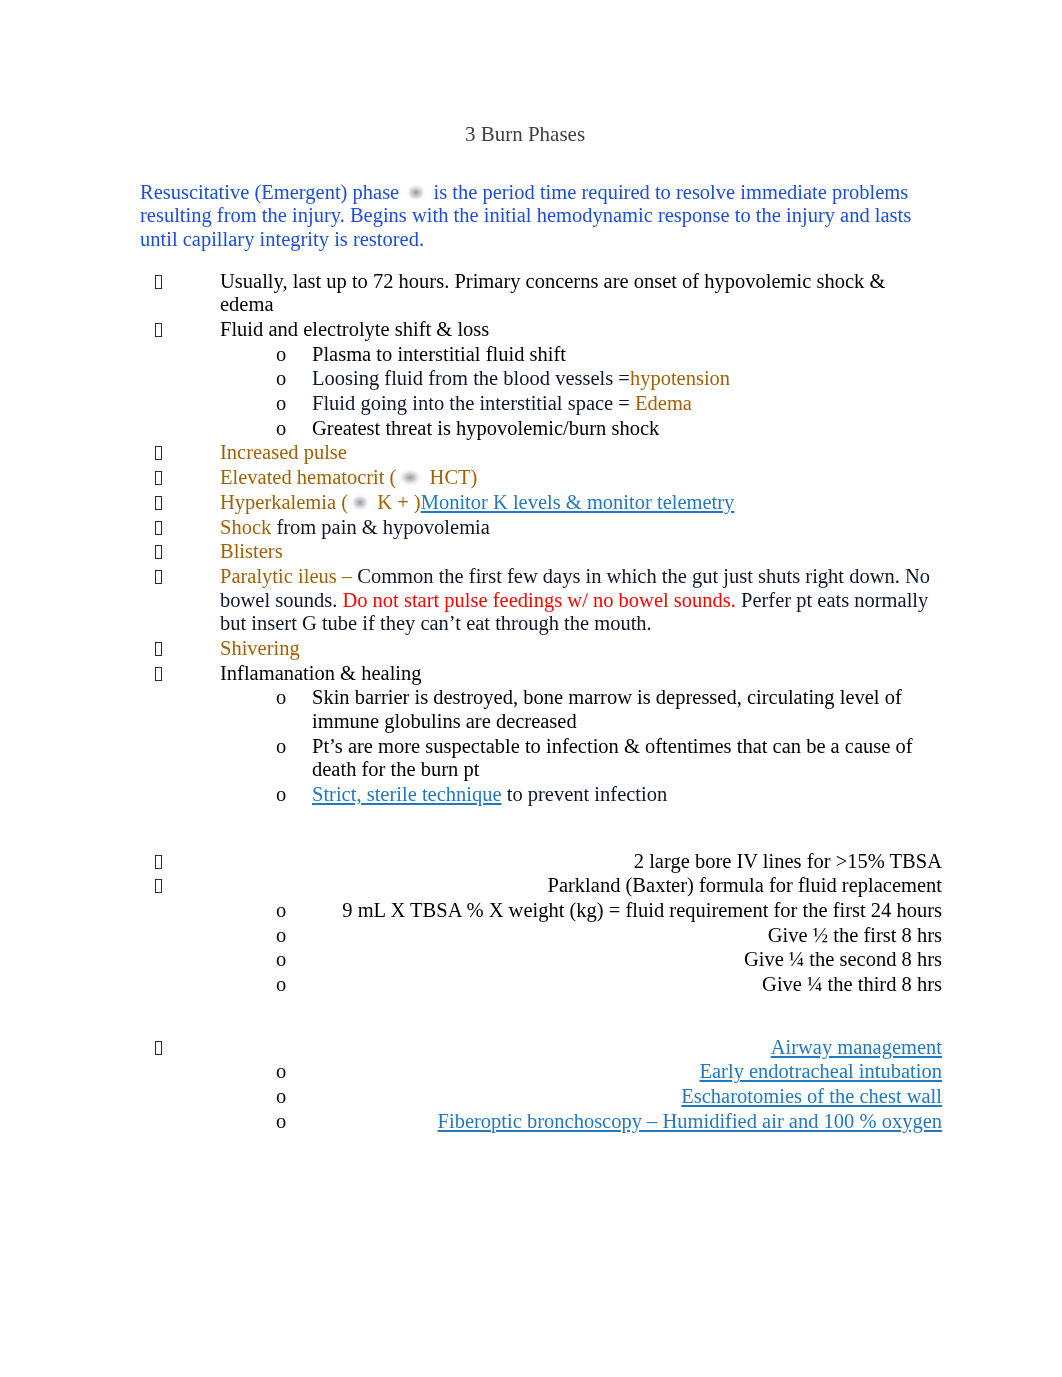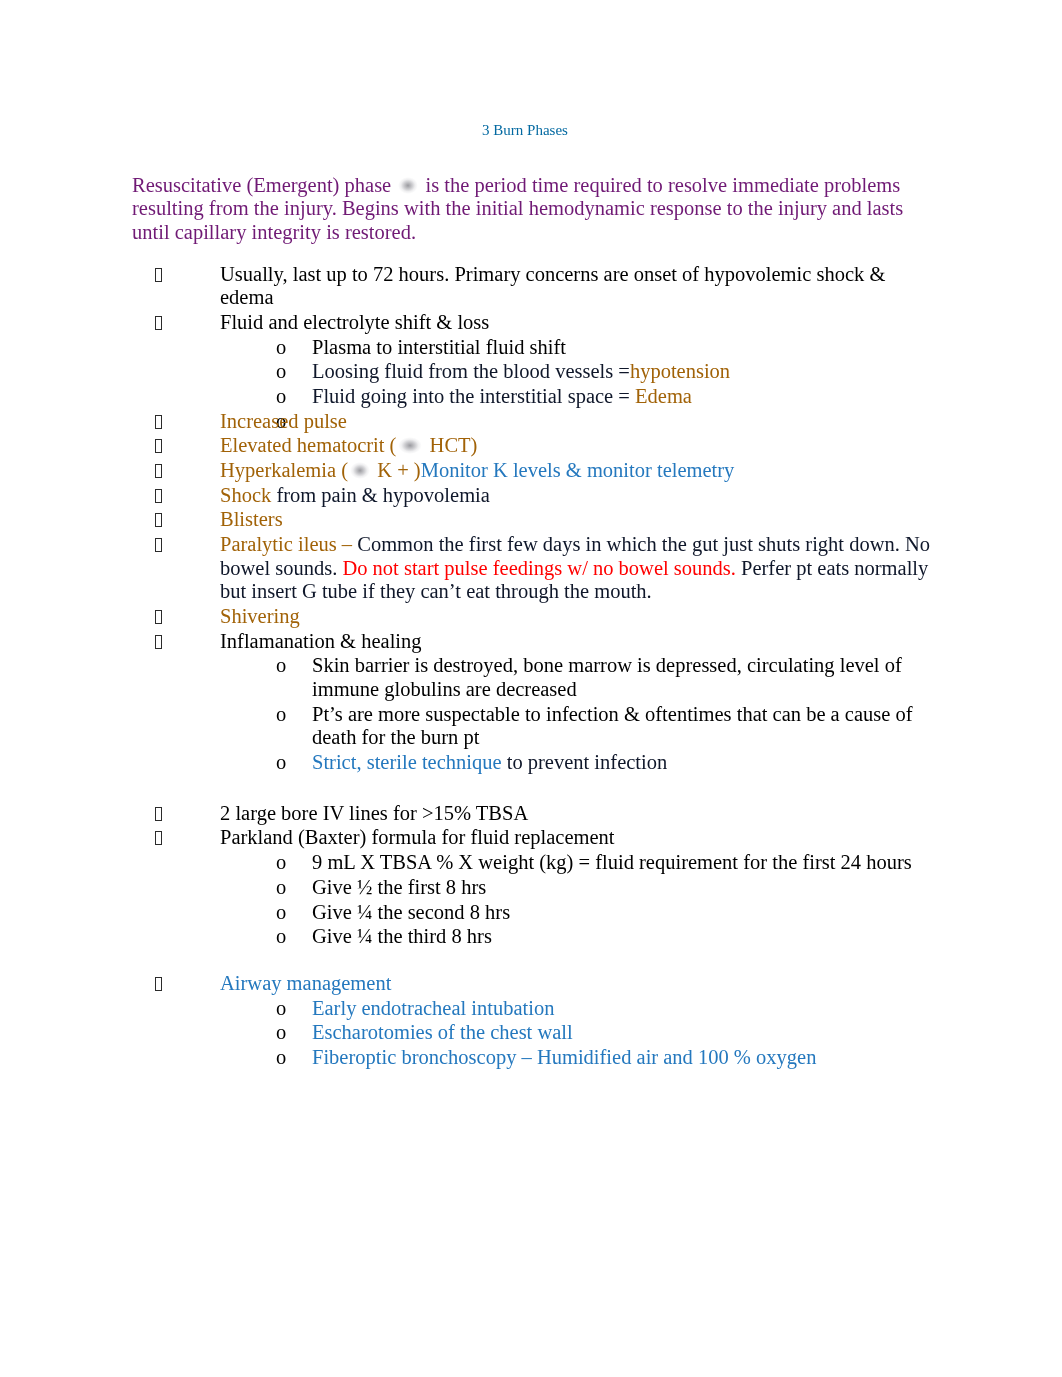--- a/index.html
+++ b/index.html
@@ -16,32 +16,32 @@
     position: relative;
     width: 1062px;
     height: 1377px;
     background: #ffffff;
     box-sizing: border-box;
     padding: 122px 120px 0 124px;
     overflow: hidden;
   }
   .doc-title {
     text-align: center;
-    font-size: 15px;
+    font-size: 21px;
     line-height: 1.18;
     margin: 0 0 34px 0;
-    color: #0369a1;
+    color: #404040;
     padding-right: 16px;
   }
   .para {
     font-size: 20.5px;
     line-height: 1.155;
-    margin: 8px;
+    margin: 16px;
     text-align: left;
-    color: #701a75;
+    color: #1d4ed8;
   }
   
   .blob {
     display: inline-block;
     width: 22px;
     height: 17px;
     vertical-align: -2px;
     background: radial-gradient(ellipse 52% 58% at 50% 50%,
                 rgba(92,92,100,0.62) 0%,
                 rgba(130,130,138,0.40) 38%,
@@ -51,21 +51,21 @@
     margin: 0 1px;
   }
   .blob.b-wide { width: 26px; }
 
   ul.lvl1, ul.lvl2 {
     list-style: none;
     margin: 0;
     padding: 0;
   }
   ul.lvl1 { margin-top: 18px; }
-  ul.lvl1.tight { margin-top: 0; }
+  ul.lvl1.tight { margin-top: 16px; text-align: right; }
 
   li.l1, li.l2 {
     position: relative;
     font-size: 20.5px;
     line-height: 1.155;
     margin: 0 0 1px 0;
   }
   li.l1 {
     padding-left: 66px;
     margin-left: 30px;
@@ -100,21 +100,21 @@
   }
   .heading {
     font-size: 20.5px;
     line-height: 1.155;
     margin: 0;
   }
   .sec-gap { height: 26px; }
   .sec-gap-sm { height: 22px; }
 
   .green { color: #a16207; }
-  .blue  { color: #2478BE; }
+  .blue  { color: #2478BE; text-decoration: underline; }
   .red   { color: #FF0000; }
   .black { color: #0f172a; text-align: right; }
 </style>
 </head>
 <body>
 
 <div class="page">
 
   <div class="doc-title">3 Burn Phases</div>
 
@@ -146,20 +146,21 @@
       <span class="black">Loosing fluid from the blood vessels =</span><span class="green">hypotension</span>
     </li>
 
     <li class="l2">
       <span class="mk-o">o</span>
       <span class="black">Fluid going into the interstitial space = </span><span class="green">Edema</span>
     </li>
 
     <li class="l2">
       <span class="mk-o">o</span>
+      <span>Greatest threat is  hypovolemic/burn shock</span>
     </li>
 
     <li class="l1">
       <span class="mk">
           <span class="mk-tofu"></span>
         </span>
       <span class="green">Increased pulse</span>
     </li>
 
     <li class="l1">

